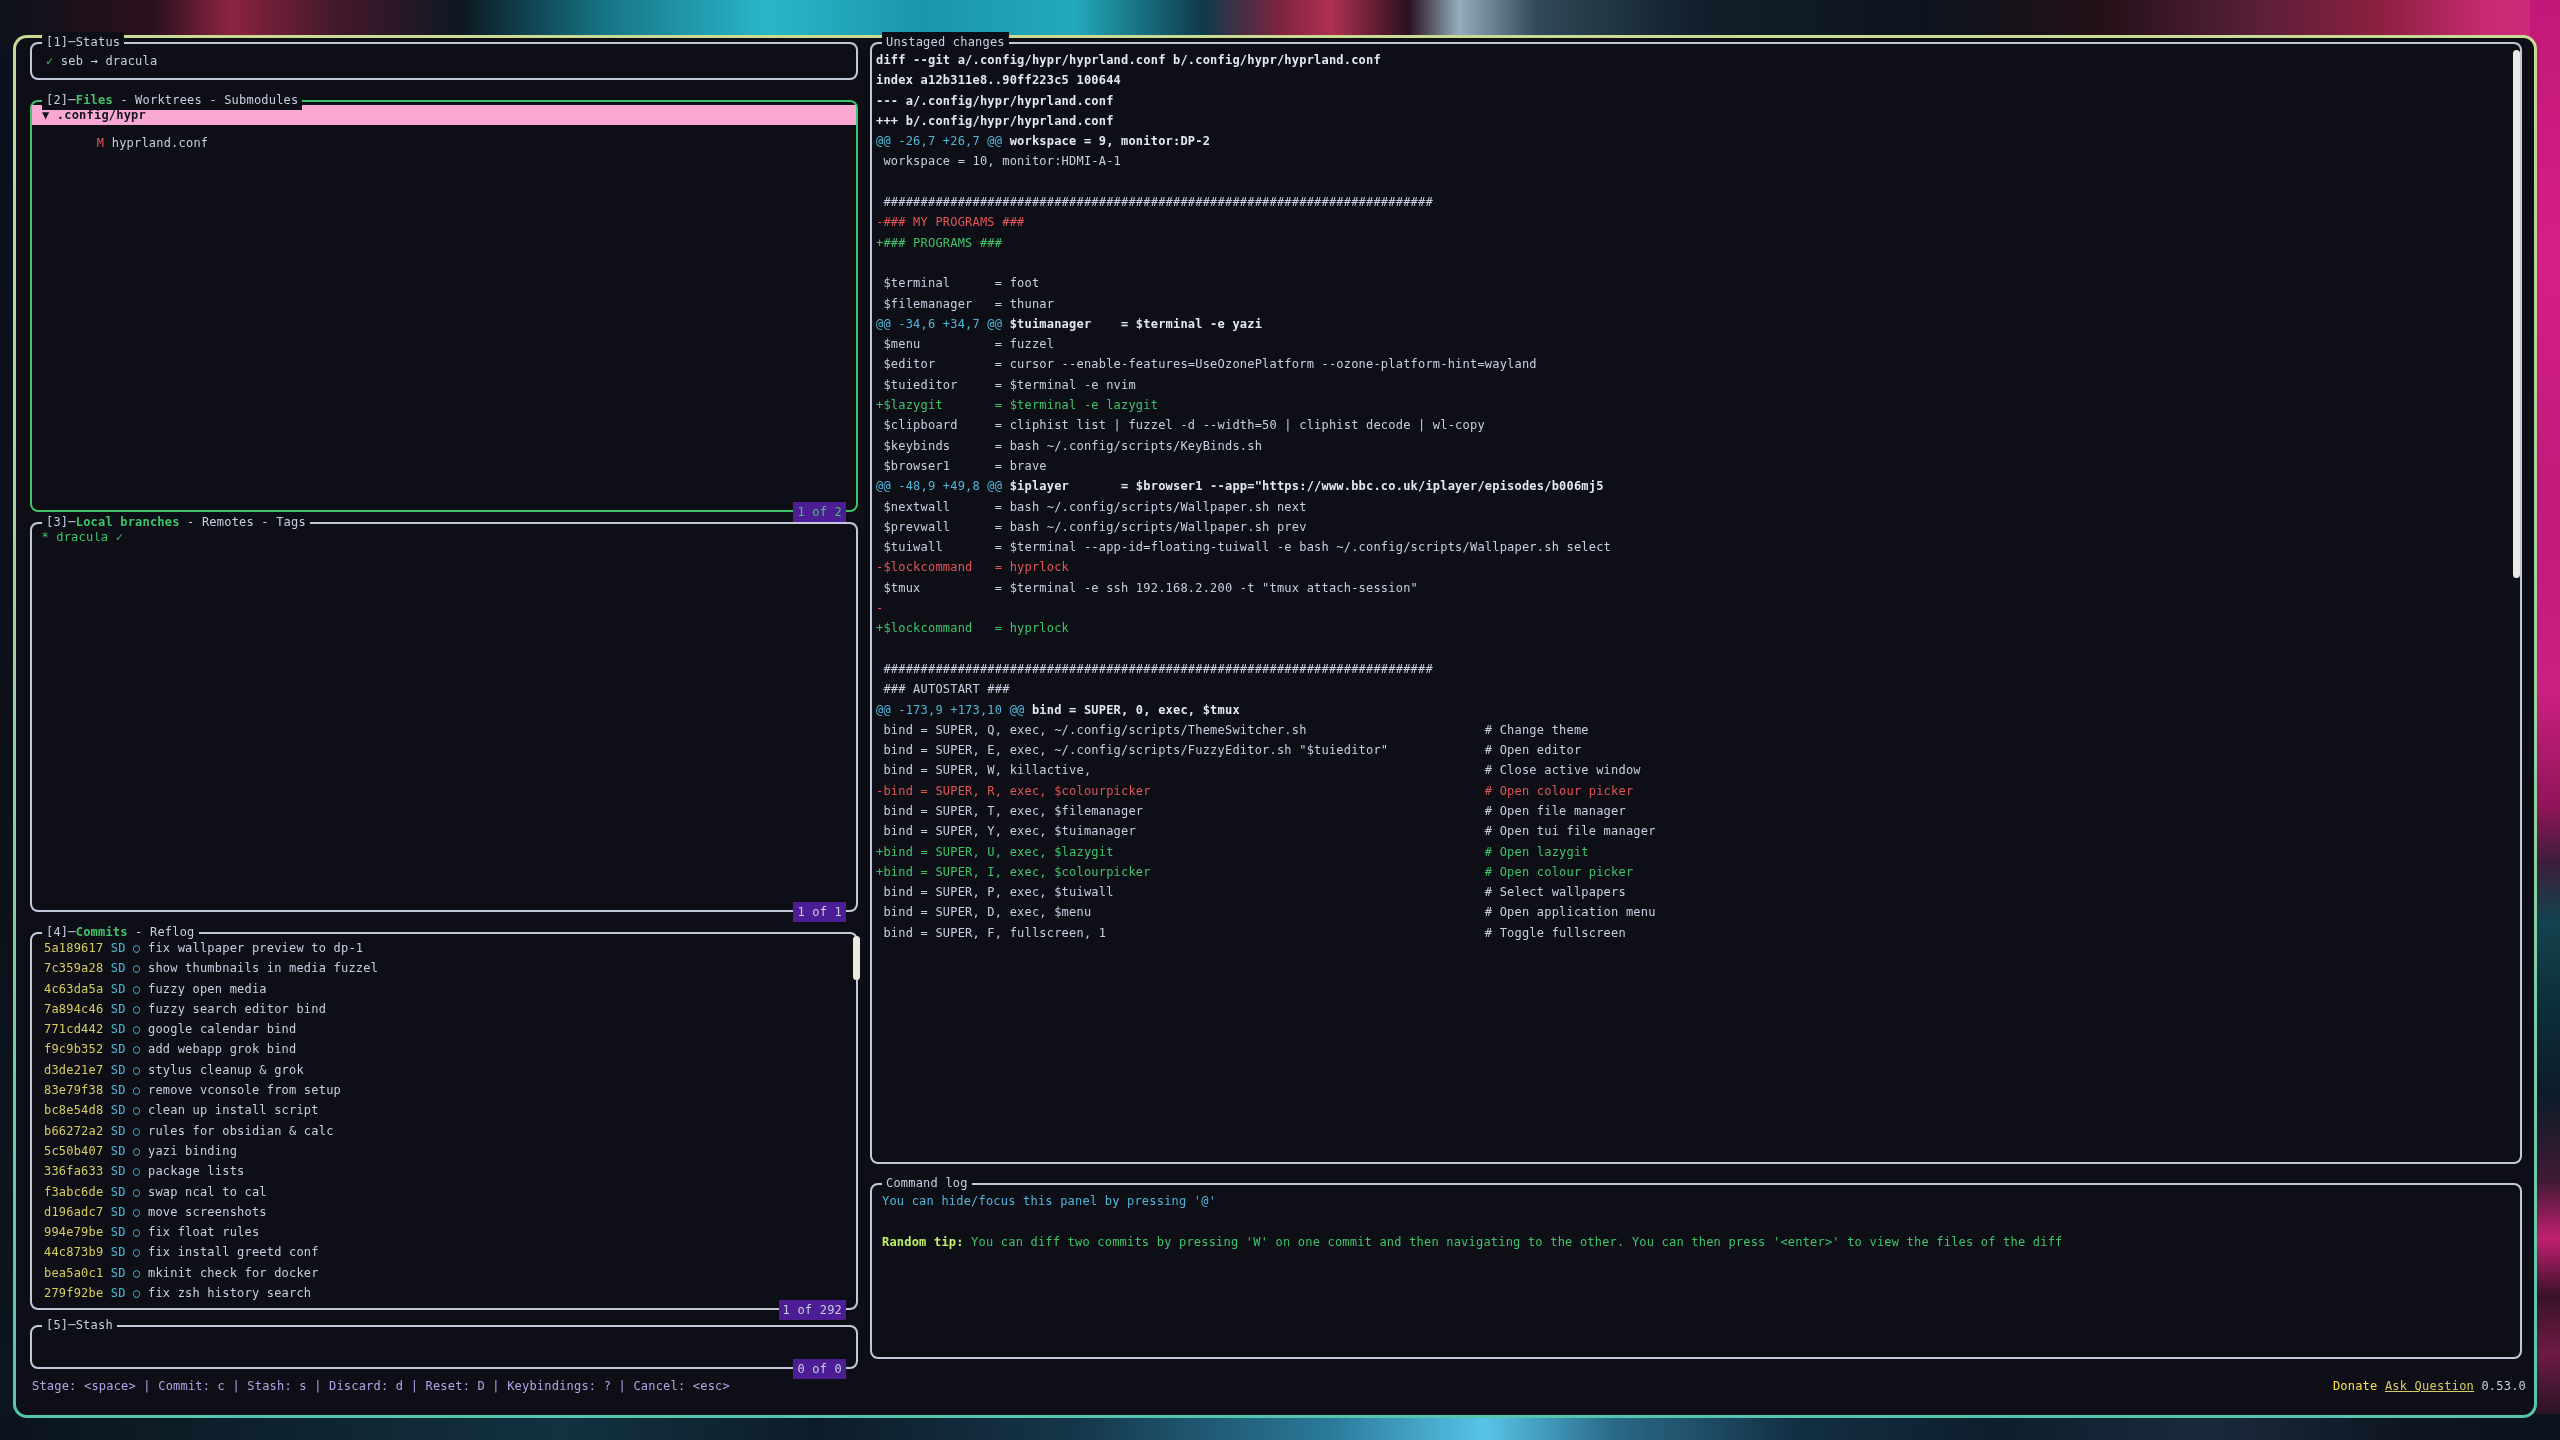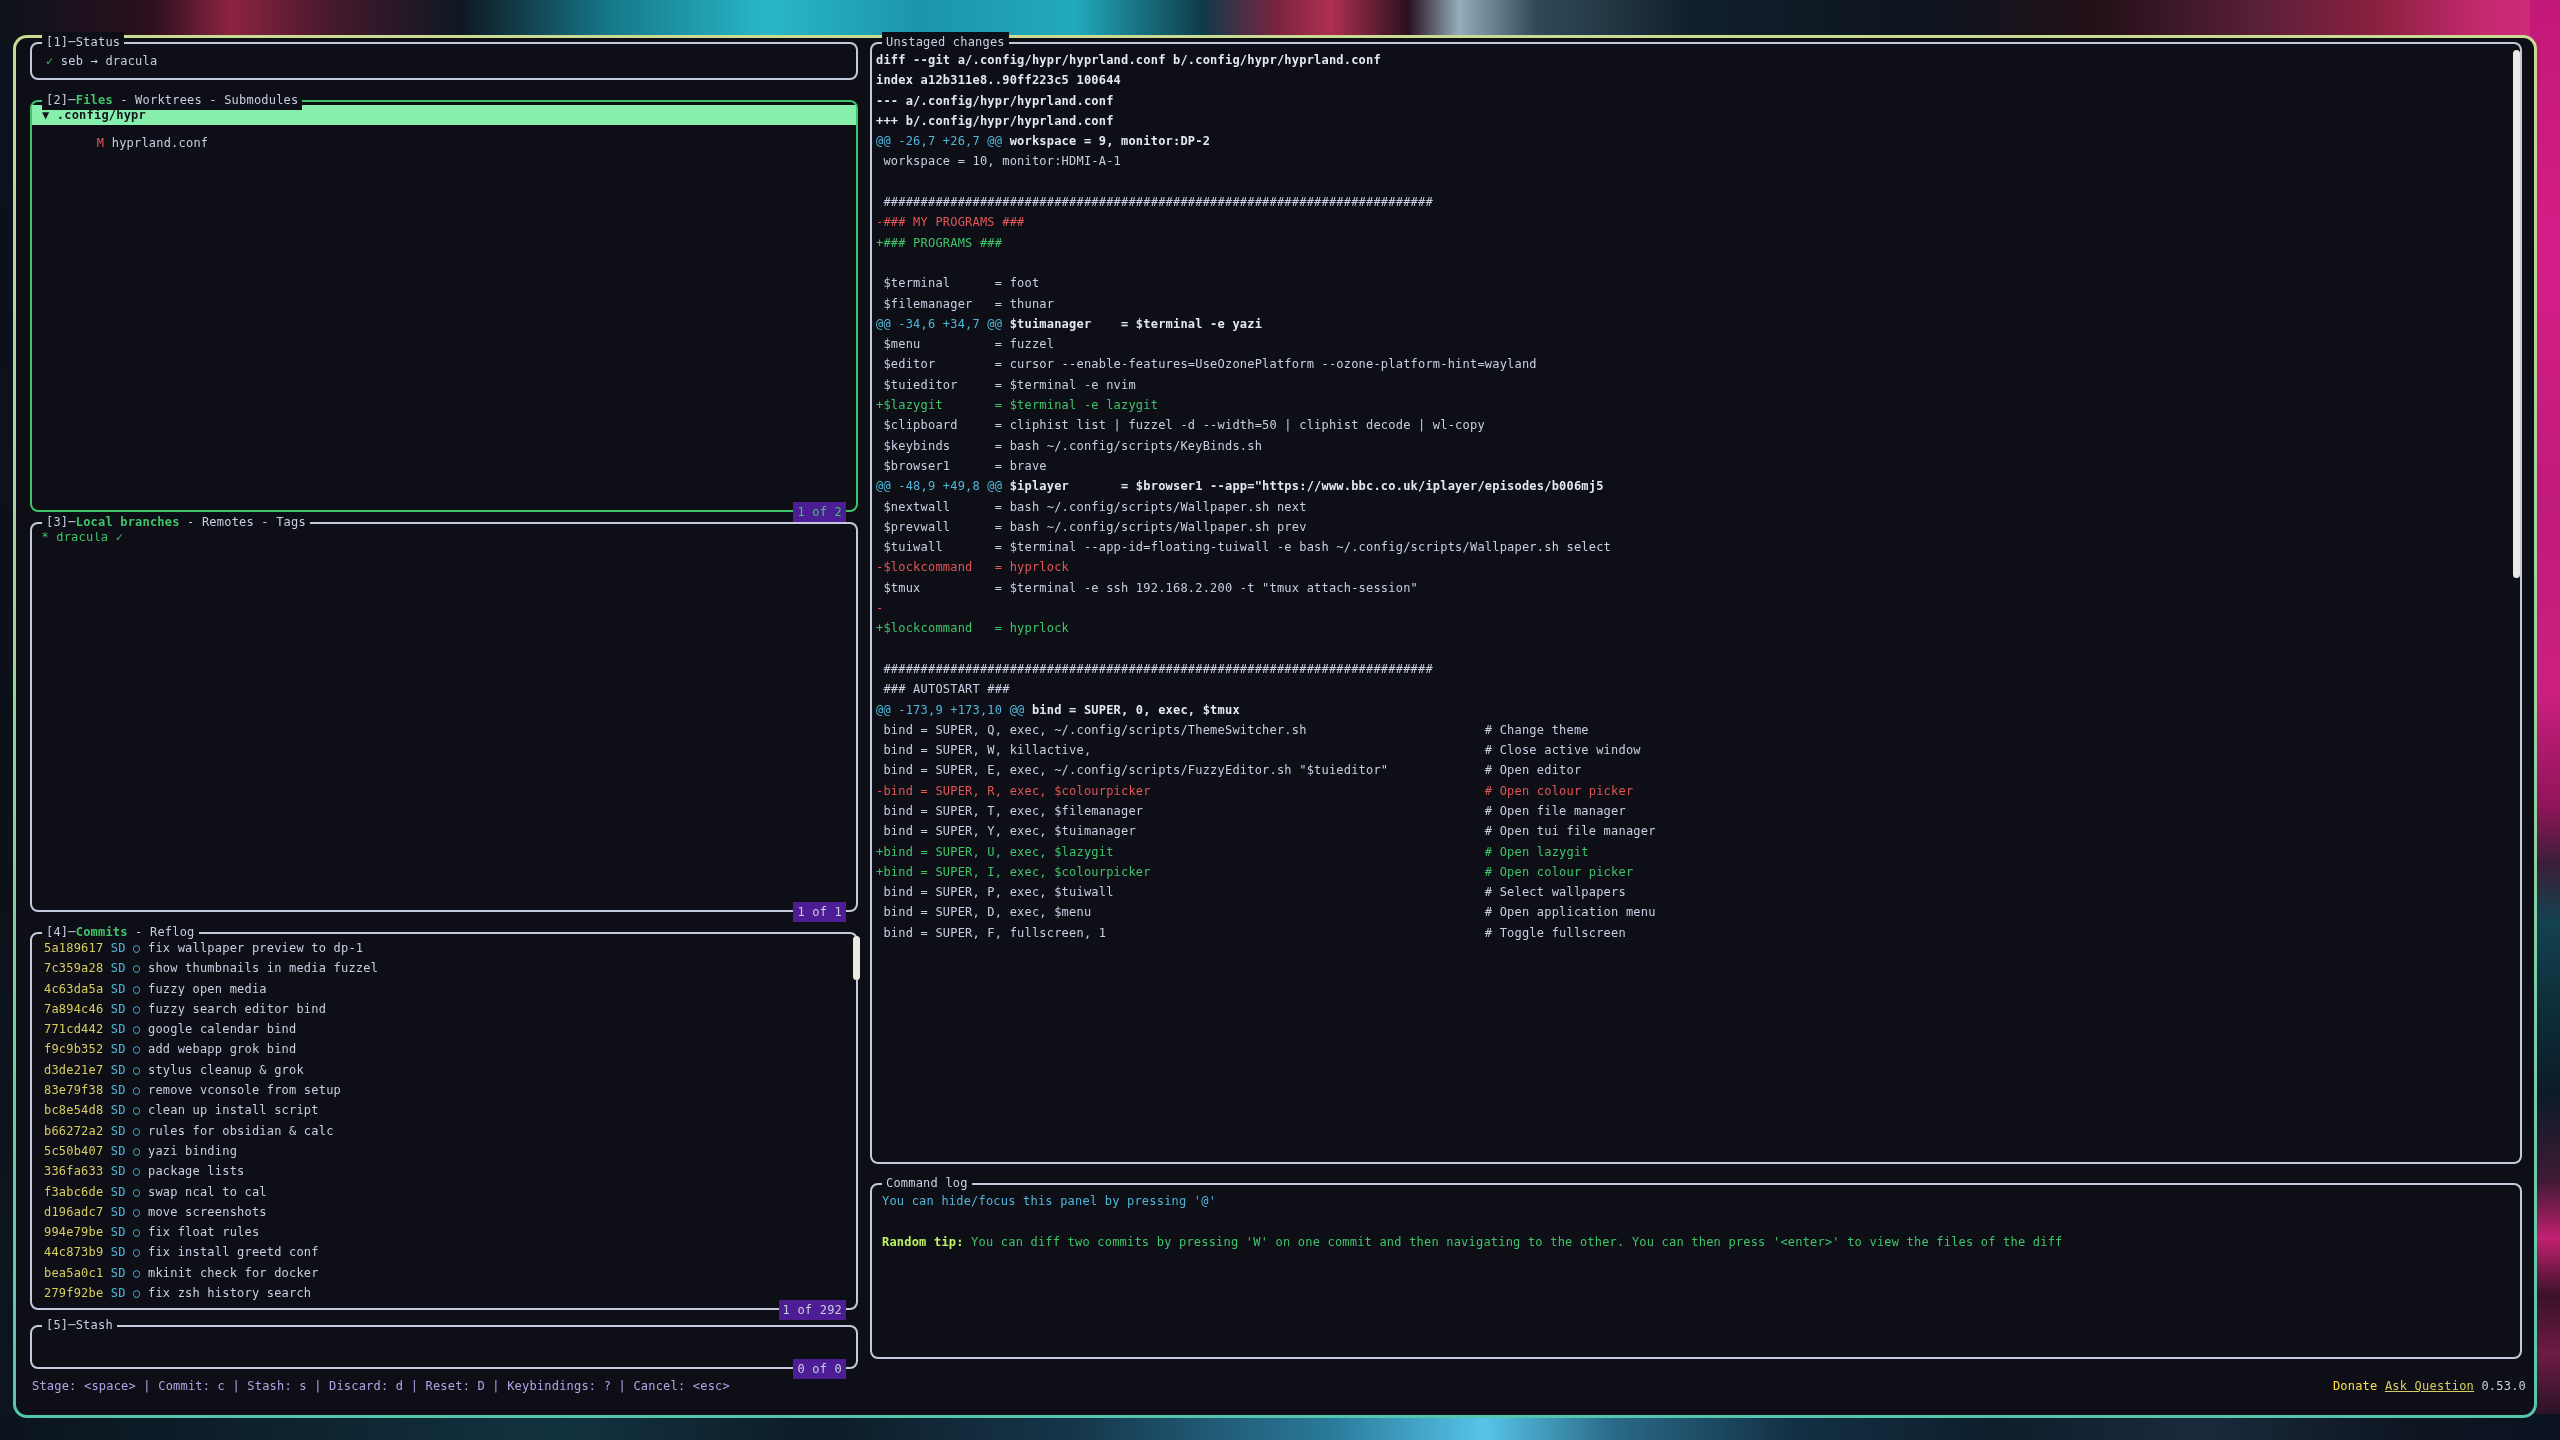--- a/index.html
+++ b/index.html
@@ -21,21 +21,21 @@
     background:linear-gradient(180deg,#c9da93 0%,#9cd39e 45%,#54c6ae 100%);}
   .term{position:relative;width:100%;height:100%;background:#0d0e16;border-radius:11px;
     font-size:12px;line-height:20.3px;letter-spacing:0.2px;}
 
   .panel{position:absolute;border:2px solid #c3c9dd;border-radius:8px;box-sizing:border-box;}
   .panel.active{border-color:#3fc46a;}
   .ptitle{position:absolute;top:-12px;left:10px;background:#0d0e16;padding:0 4px;white-space:pre;}
   .pcount{position:absolute;bottom:-12px;right:10px;background:#4c1d95;padding:0 4px;white-space:pre;}
   .body{overflow:hidden;}
   .ln{white-space:pre;height:20.3px;}
-  .ln.sel{background:#86efac;}
+  .ln.sel{background:#f9a8d4;}
 
   .c-w{color:#c9cfe2;}
   .c-b{color:#e4e8f4;font-weight:bold;}
   .c-g{color:#3fc46a;}
   .c-gb{color:#3fc46a;font-weight:bold;}
   .c-y{color:#d8ce5f;}
   .c-yb{color:#bef264;font-weight:bold;}
   .c-c{color:#51b6d9;}
   .c-r{color:#e25555;}
   .c-p{color:#b4a4e8;}
@@ -142,22 +142,22 @@
           <div class="ln"><span class="c-w"> $tuiwall       = $terminal --app-id=floating-tuiwall -e bash ~/.config/scripts/Wallpaper.sh select</span></div>
           <div class="ln"><span class="c-r">-$lockcommand   = hyprlock</span></div>
           <div class="ln"><span class="c-w"> $tmux          = $terminal -e ssh 192.168.2.200 -t "tmux attach-session"</span></div>
           <div class="ln"><span class="c-r">-</span></div>
           <div class="ln"><span class="c-g">+$lockcommand   = hyprlock</span></div>
           <div class="ln">&nbsp;</div>
           <div class="ln"><span class="c-w"> ##########################################################################</span></div>
           <div class="ln"><span class="c-w"> ### AUTOSTART ###</span></div>
           <div class="ln"><span class="c-c">@@ -173,9 +173,10 @@</span><span class="c-b"> bind = SUPER, 0, exec, $tmux</span></div>
           <div class="ln"><span class="c-w"> bind = SUPER, Q, exec, ~/.config/scripts/ThemeSwitcher.sh                        # Change theme</span></div>
+          <div class="ln"><span class="c-w"> bind = SUPER, E, exec, ~/.config/scripts/FuzzyEditor.sh "$tuieditor"             # Open editor</span></div>
           <div class="ln"><span class="c-w"> bind = SUPER, W, killactive,                                                     # Close active window</span></div>
-          <div class="ln"><span class="c-w"> bind = SUPER, E, exec, ~/.config/scripts/FuzzyEditor.sh "$tuieditor"             # Open editor</span></div>
           <div class="ln"><span class="c-r">-bind = SUPER, R, exec, $colourpicker                                             # Open colour picker</span></div>
           <div class="ln"><span class="c-w"> bind = SUPER, T, exec, $filemanager                                              # Open file manager</span></div>
           <div class="ln"><span class="c-w"> bind = SUPER, Y, exec, $tuimanager                                               # Open tui file manager</span></div>
           <div class="ln"><span class="c-g">+bind = SUPER, U, exec, $lazygit                                                  # Open lazygit</span></div>
           <div class="ln"><span class="c-g">+bind = SUPER, I, exec, $colourpicker                                             # Open colour picker</span></div>
           <div class="ln"><span class="c-w"> bind = SUPER, P, exec, $tuiwall                                                  # Select wallpapers</span></div>
           <div class="ln"><span class="c-w"> bind = SUPER, D, exec, $menu                                                     # Open application menu</span></div>
           <div class="ln"><span class="c-w"> bind = SUPER, F, fullscreen, 1                                                   # Toggle fullscreen</span></div>
         </div>
       <div class="vscroll" style="right:0px;top:6px;height:528px;"></div>

